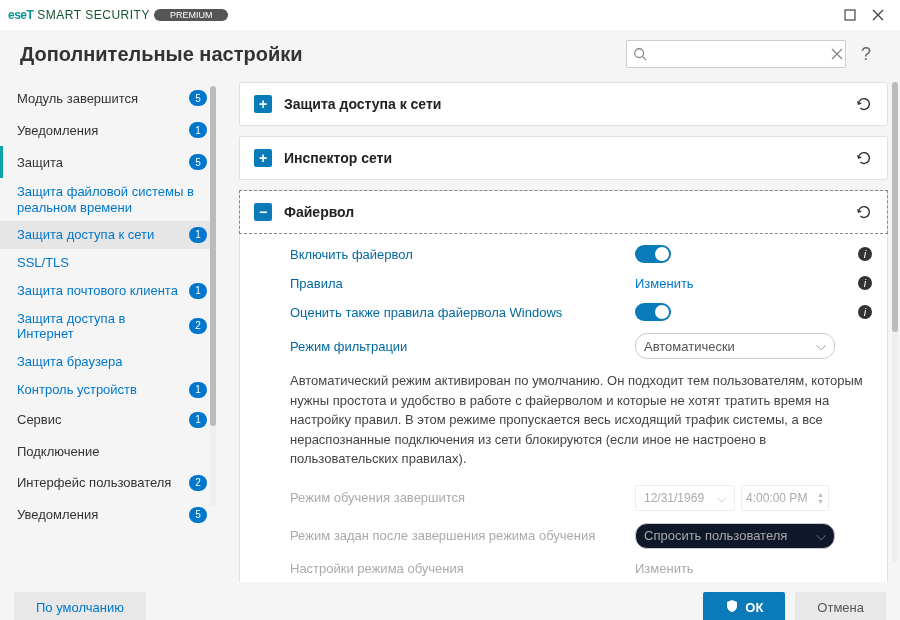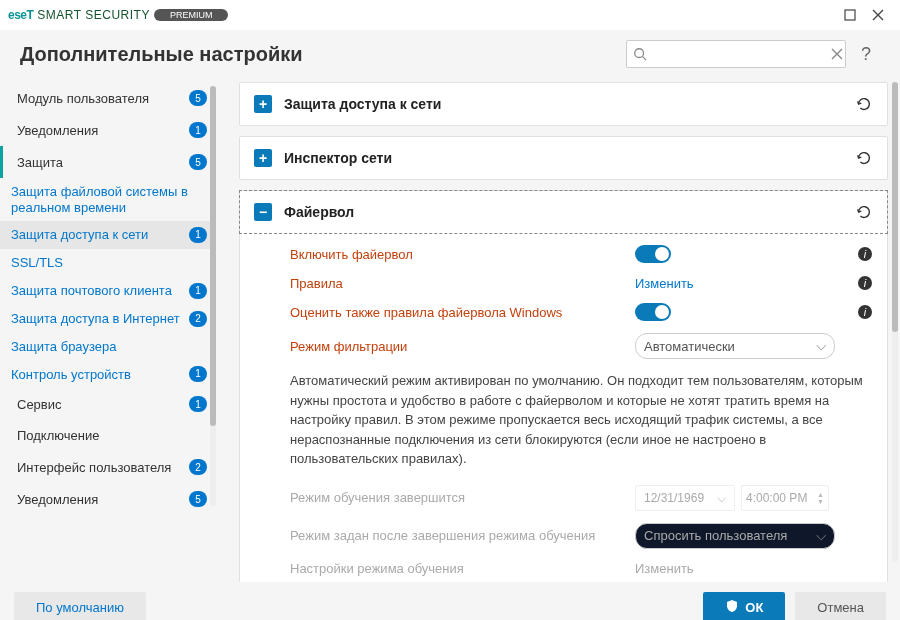--- a/index.html
+++ b/index.html
@@ -22,21 +22,21 @@
 .search-box input { flex: 1; border: none; outline: none; font-size: 13px; background: transparent; }
 .search-box .ic { color: #888; display: flex; }
 .help-btn { width: 28px; height: 28px; display: flex; align-items: center; justify-content: center; color: #666; font-size: 18px; cursor: pointer; margin-left: 6px; }
 
 
 .main { display: flex; height: 500px; }
 .sidebar { width: 215px; overflow-y: auto; padding-left: 0; }
 .side-item { display: flex; align-items: center; padding: 6px 8px 6px 14px; cursor: pointer; color: #0077cc; font-size: 13px; border-left: 3px solid transparent; gap: 6px; }
 .side-item.top { color: #333; font-weight: 400; border-left: 3px solid transparent; padding-top: 8px; padding-bottom: 8px; }
 .side-item.top.active-group { border-left-color: #0da3a3; }
-.side-item.sub { padding-left: 8px; line-height: 1.2; }
+.side-item.sub { padding-left: 14px; line-height: 1.2; }
 .side-item.active { background: #e6e6e6; }
 .side-item .label { flex: 1; }
 .badge { background: #0077cc; color: #fff; border-radius: 9px; min-width: 18px; height: 16px; font-size: 10px; display: inline-flex; align-items: center; justify-content: center; padding: 0 5px; }
 .side-item.top .badge { background: #0077cc; }
 
 .side-scroll { position: absolute; left: 210px; top: 86px; width: 6px; height: 420px; background: #eee; border-radius: 3px; }
 .side-scroll .thumb { position: absolute; top: 0; width: 6px; height: 340px; background: #bbb; border-radius: 3px; }
 
 
 .content { flex: 1; padding: 0 12px 0 24px; overflow-y: auto; position: relative; }
@@ -47,21 +47,21 @@
 .acc-icon.minus::before { content: "−"; }
 .acc-icon.plus::before { content: "+"; }
 .acc-title { flex: 1; font-size: 14px; font-weight: 600; color: #222; }
 .revert { cursor: pointer; color: #333; display: flex; }
 .revert svg { width: 18px; height: 18px; }
 .info-ic { color: #333; margin-left: 10px; display: flex; }
 .info-ic svg { width: 16px; height: 16px; }
 
 .acc-body { padding: 6px 14px 14px 50px; }
 .setting-row { display: flex; align-items: center; padding: 6px 0; gap: 12px; }
-.setting-row .slabel { flex: 1; font-size: 13px; color: #c2410c; }
+.setting-row .slabel { flex: 1; font-size: 13px; color: #0369a1; }
 .setting-row.disabled .slabel { color: #aaa; }
 .setting-row .scontrol { width: 200px; display: flex; align-items: center; }
 .toggle { width: 36px; height: 18px; background: #0a7bb8; border-radius: 10px; position: relative; cursor: pointer; }
 .toggle::after { content: ""; position: absolute; right: 2px; top: 2px; width: 14px; height: 14px; background: #fff; border-radius: 50%; }
 .link-action { color: #0077cc; cursor: pointer; font-size: 13px; }
 .link-action.disabled { color: #aaa; cursor: default; }
 .dropdown { width: 200px; height: 26px; border: 1px solid #ccc; border-radius: 12px; display: flex; align-items: center; padding: 0 8px; background: #fff; color: #555; font-size: 13px; justify-content: space-between; cursor: pointer; }
 .dropdown.disabled { color: #aaa; background: #0f172a; }
 .dropdown .chev { color: #888; }
 .descr { font-size: 13px; color: #444; line-height: 1.5; padding: 6px 0 10px; }
@@ -119,21 +119,21 @@
         </svg>
     </span>
   </div>
   <div class="help-btn">?</div>
 </div>
 
 <div class="main">
 
   <div class="sidebar" id="sidebar">
       <div class="side-item top">
-        <span class="label">Модуль пользователя</span>
+        <span class="label">Модуль завершится</span>
         <span class="badge">5</span>
       </div>
       <div class="side-item top">
         <span class="label">Уведомления</span>
         <span class="badge">1</span>
       </div>
       <div class="side-item top active-group">
         <span class="label">Защита</span>
         <span class="badge">5</span>
       </div>

